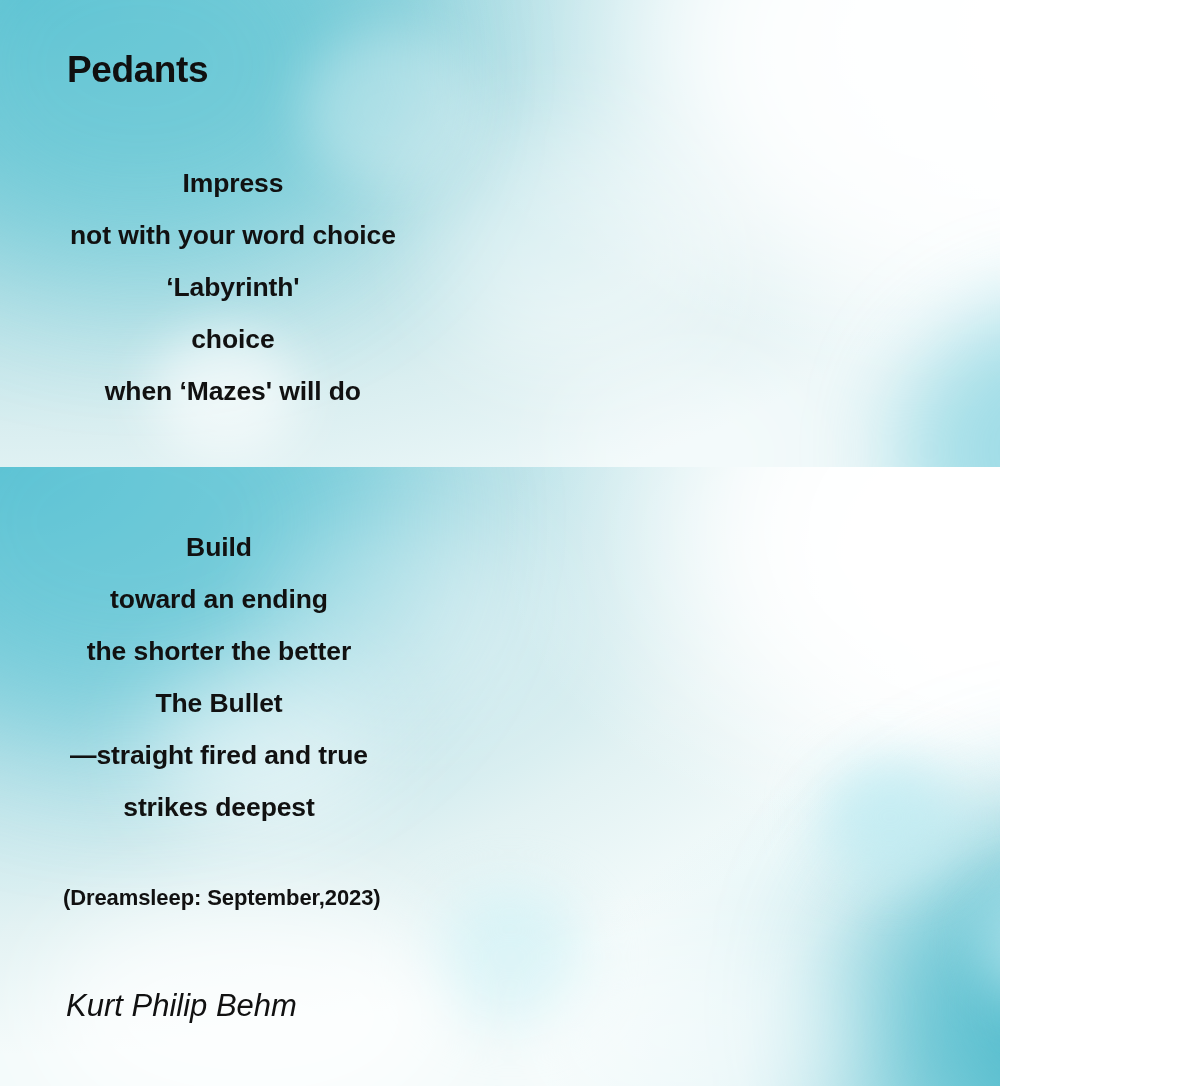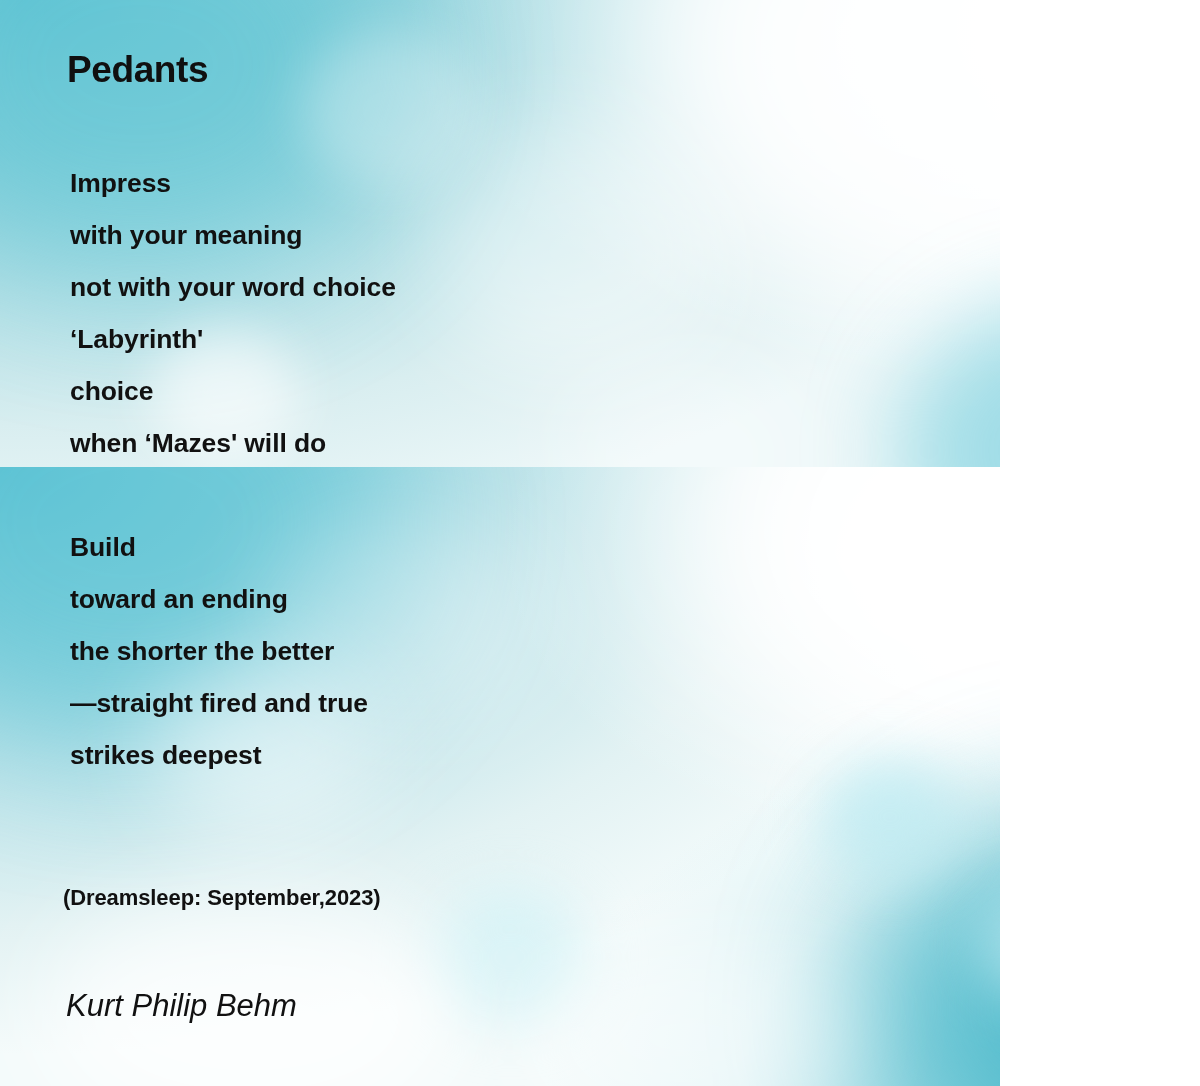--- a/index.html
+++ b/index.html
@@ -12,20 +12,21 @@
   body {
     font-family: "Liberation Sans", sans-serif;
   }
 
   #poem-card {
     position: relative;
     width: 1000px;
     height: 1086px;
     overflow: hidden;
     background: #5eead4;
+    text-align: center;
   }
 
   
   .bg-panel {
     position: absolute;
     left: 0;
     width: 1200px;
     overflow: hidden;
   }
 
@@ -161,31 +162,31 @@
     <div class="blob lg" style="left:520px; top:470px; width:340px; height:200px; background:rgba(255,255,255,0.46);"></div>
     <div class="blob lg" style="left:260px; top:40px; width:300px; height:220px; background:rgba(255,255,255,0.30);"></div>
   </div>
 
   <div id="poem-content">
 
     <div id="poem-title">Pedants</div>
 
     <div class="stanza" id="stanza-1">
       <span class="poem-line">Impress</span>
-      <span class="poem-line">with your meaning</span>
       <span class="poem-line">not with your word choice</span>
       <span class="poem-line">‘Labyrinth'</span>
       <span class="poem-line">choice</span>
       <span class="poem-line">when ‘Mazes' will do</span>
     </div>
 
     <div class="stanza" id="stanza-2">
       <span class="poem-line">Build</span>
       <span class="poem-line">toward an ending</span>
       <span class="poem-line">the shorter the better</span>
+      <span class="poem-line">The Bullet</span>
       <span class="poem-line">—straight fired and true</span>
       <span class="poem-line">strikes deepest</span>
     </div>
 
     <div id="poem-source">(Dreamsleep: September,2023)</div>
 
     <div id="poem-author">Kurt Philip Behm</div>
 
   </div>
 

